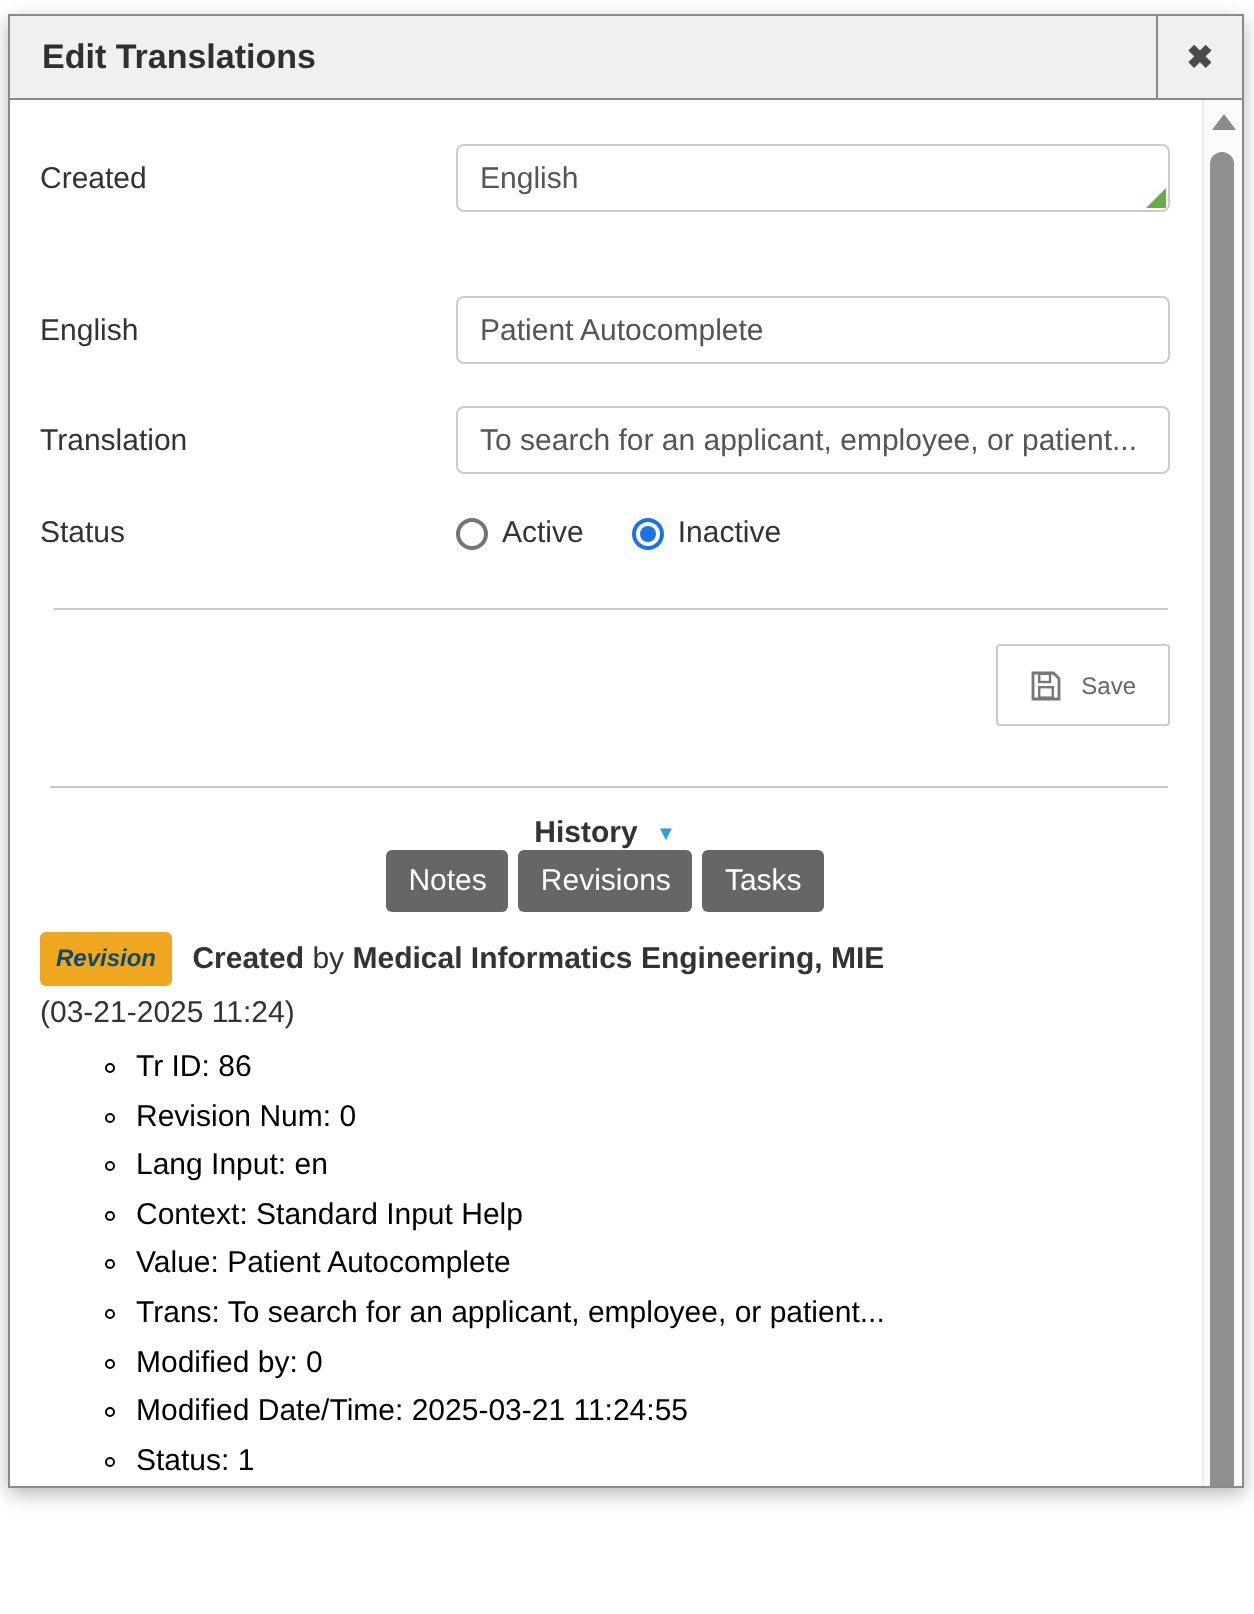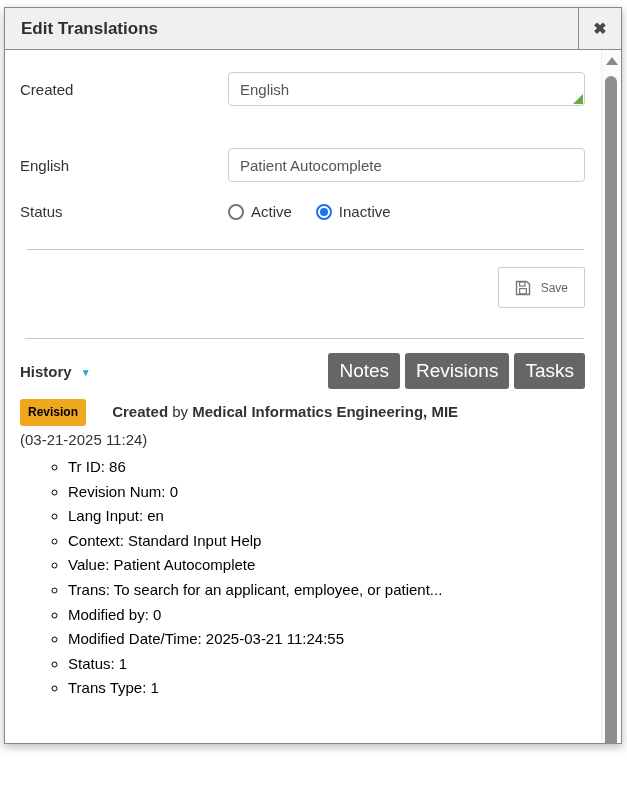--- a/index.html
+++ b/index.html
@@ -68,33 +68,33 @@
   .save-row { display:flex; justify-content:flex-end; margin-top:17px; }
   .save-btn {
     display:inline-flex; align-items:center; gap:10px;
     height:41px; padding:0 16px;
     background:#fff; border:1px solid #ccc; border-radius:2px;
     font-size:12px; color:#666; font-family:inherit; cursor:pointer;
   }
   .divider2 { border:none; border-top:1px solid #c9c9c9; margin:30px 1px 0 5px; }
 
   
-  .hist-header { margin-top:14px; display:flex; align-items:center; justify-content:space-between; }
+  .hist-header { margin-top:14px; display:flex; align-items:center; justify-content:space-between;flex-direction:column; }
   .hist-title { font-size:15px; font-weight:bold; color:#333; cursor:pointer; }
   .hist-caret { color:#2b9fd9; font-size:10px; margin-left:5px; vertical-align:1px; }
   .hist-buttons { display:flex; gap:5px; }
   .hist-btn {
     background:#666; color:#fff; border:none; border-radius:3px;
-    font-size:19px; padding:7px 11px; font-family:inherit; cursor:pointer;
+    font-size:15px; padding:7px 11px; font-family:inherit; cursor:pointer;
   }
   .rev-line { margin-top:10px; font-size:15px; color:#333; line-height:21px; }
   .rev-badge {
-    display:inline-block; background:#efa720; color:#000000;
+    display:inline-block; background:#efa720; color:#0c4a6e;
     font-size:12px; font-weight:bold; padding:3px 8px; border-radius:3px;
-    margin-right:22px; vertical-align:1px;
+    margin-right:6px; vertical-align:1px;font-style:italic;
   }
   .bold { font-weight:bold; }
   .rev-date { margin-top:5px; font-size:15px; color:#333; }
   .details { list-style:circle; margin:7px 0 0; padding-left:48px; font-size:15px; color:#000000; }
   .details li { line-height:24.6px; }
 
   
   .scrollbar {
     flex:0 0 20px; position:relative;
     background:#fbfbfb; border-left:1px solid #ececec;
@@ -136,20 +136,26 @@
       <div class="frow">
       </div>
 
       <div class="frow">
         <div class="flabel">English</div>
         <div class="finput-wrap">
           <input class="finput" type="text" value="Patient Autocomplete" style="">
         </div>
       </div>
 
+      <div class="frow">
+        <div class="flabel">Translation</div>
+        <div class="finput-wrap">
+          <input class="finput" type="text" value="To search for an applicant, employee, or patient..." style="">
+        </div>
+      </div>
 
       <div class="frow" style="margin-bottom:0">
         <div class="flabel">Status</div>
         <div class="radio-group">
           <label class="radio-opt">
             <span class="radio"></span>
             <span>Active</span>
           </label>
           <label class="radio-opt">
             <span class="radio checked"></span>

